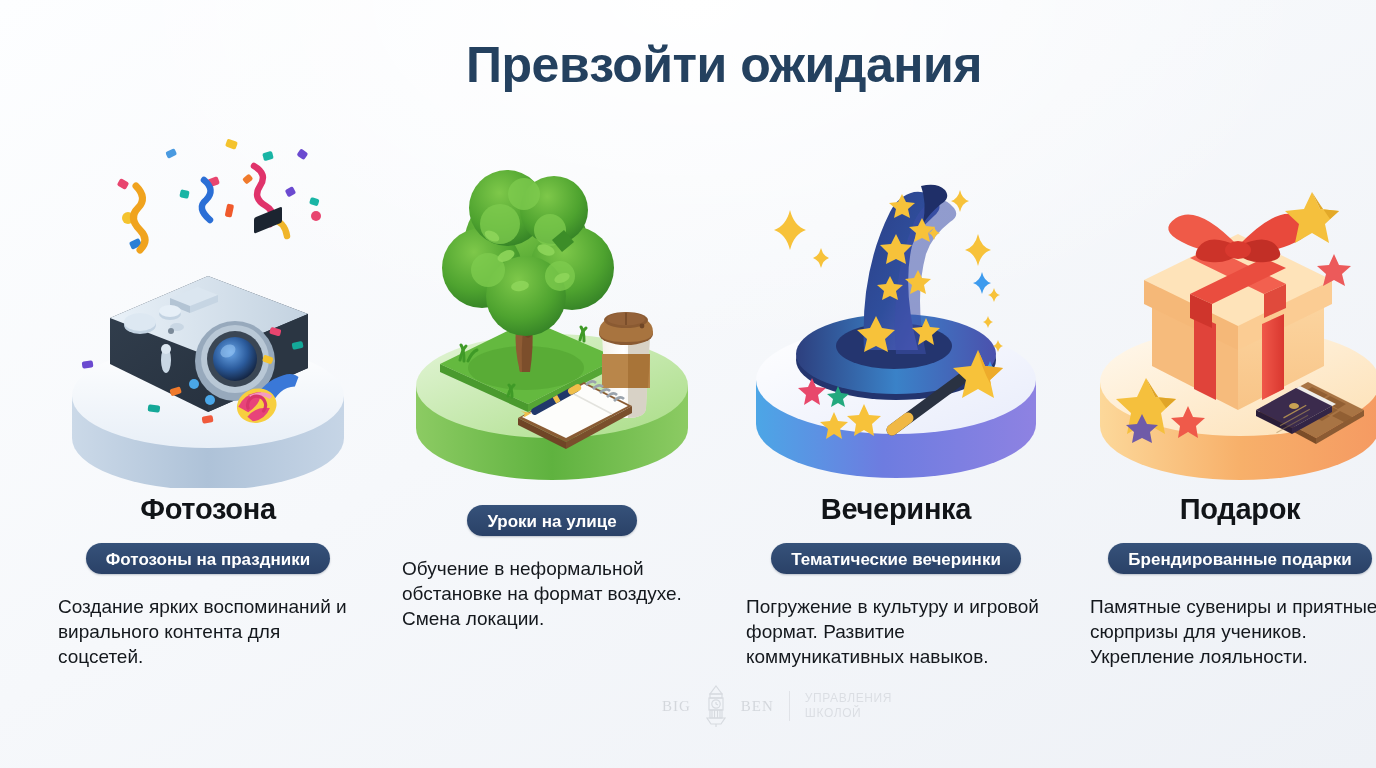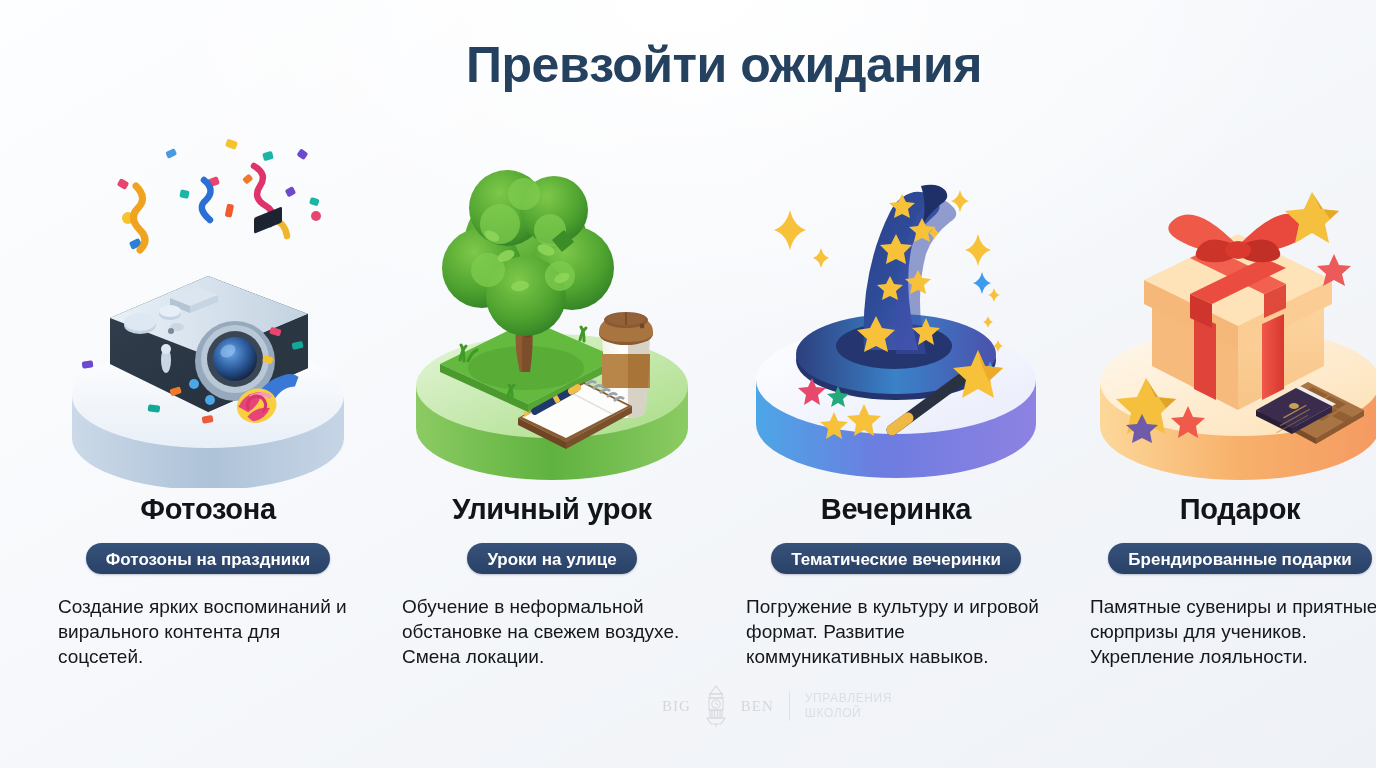--- a/index.html
+++ b/index.html
@@ -282,23 +282,22 @@
             </g>
             <g transform="translate(12,6) rotate(-29)">
               <rect x="0" y="0" width="54" height="7" rx="3.5" fill="#21386b"></rect>
               <rect x="42" y="0" width="14" height="7" rx="3.5" fill="#f0bf4a"></rect>
               <path d="M0 3.5 l-9 0 l3 -3.5 l-3 -3.5 Z" fill="#f0bf4a"></path>
               <rect x="26" y="0" width="5" height="7" fill="#f0bf4a"></rect>
             </g>
           </g>
         </svg>
       </div>
-      <div class="card-title">Уличный урок</div>
       <div class="badge">Уроки на улице</div>
-      <div class="desc">Обучение в неформальной обстановке на свежем воздухе. Смена локации.</div>
+      <div class="desc">Обучение в неформальной обстановке на формат воздухе. Смена локации.</div>
     </div>
 
     <div class="card">
       <div class="illo-wrap">
         <svg width="300" height="360" viewBox="0 0 300 360">
           <defs>
             <linearGradient id="p3top" x1="0" y1="0" x2="1" y2="1">
               <stop offset="0" stop-color="#ffffff"></stop>
                 <stop offset="1" stop-color="#e8ecfb"></stop>
             </linearGradient>

